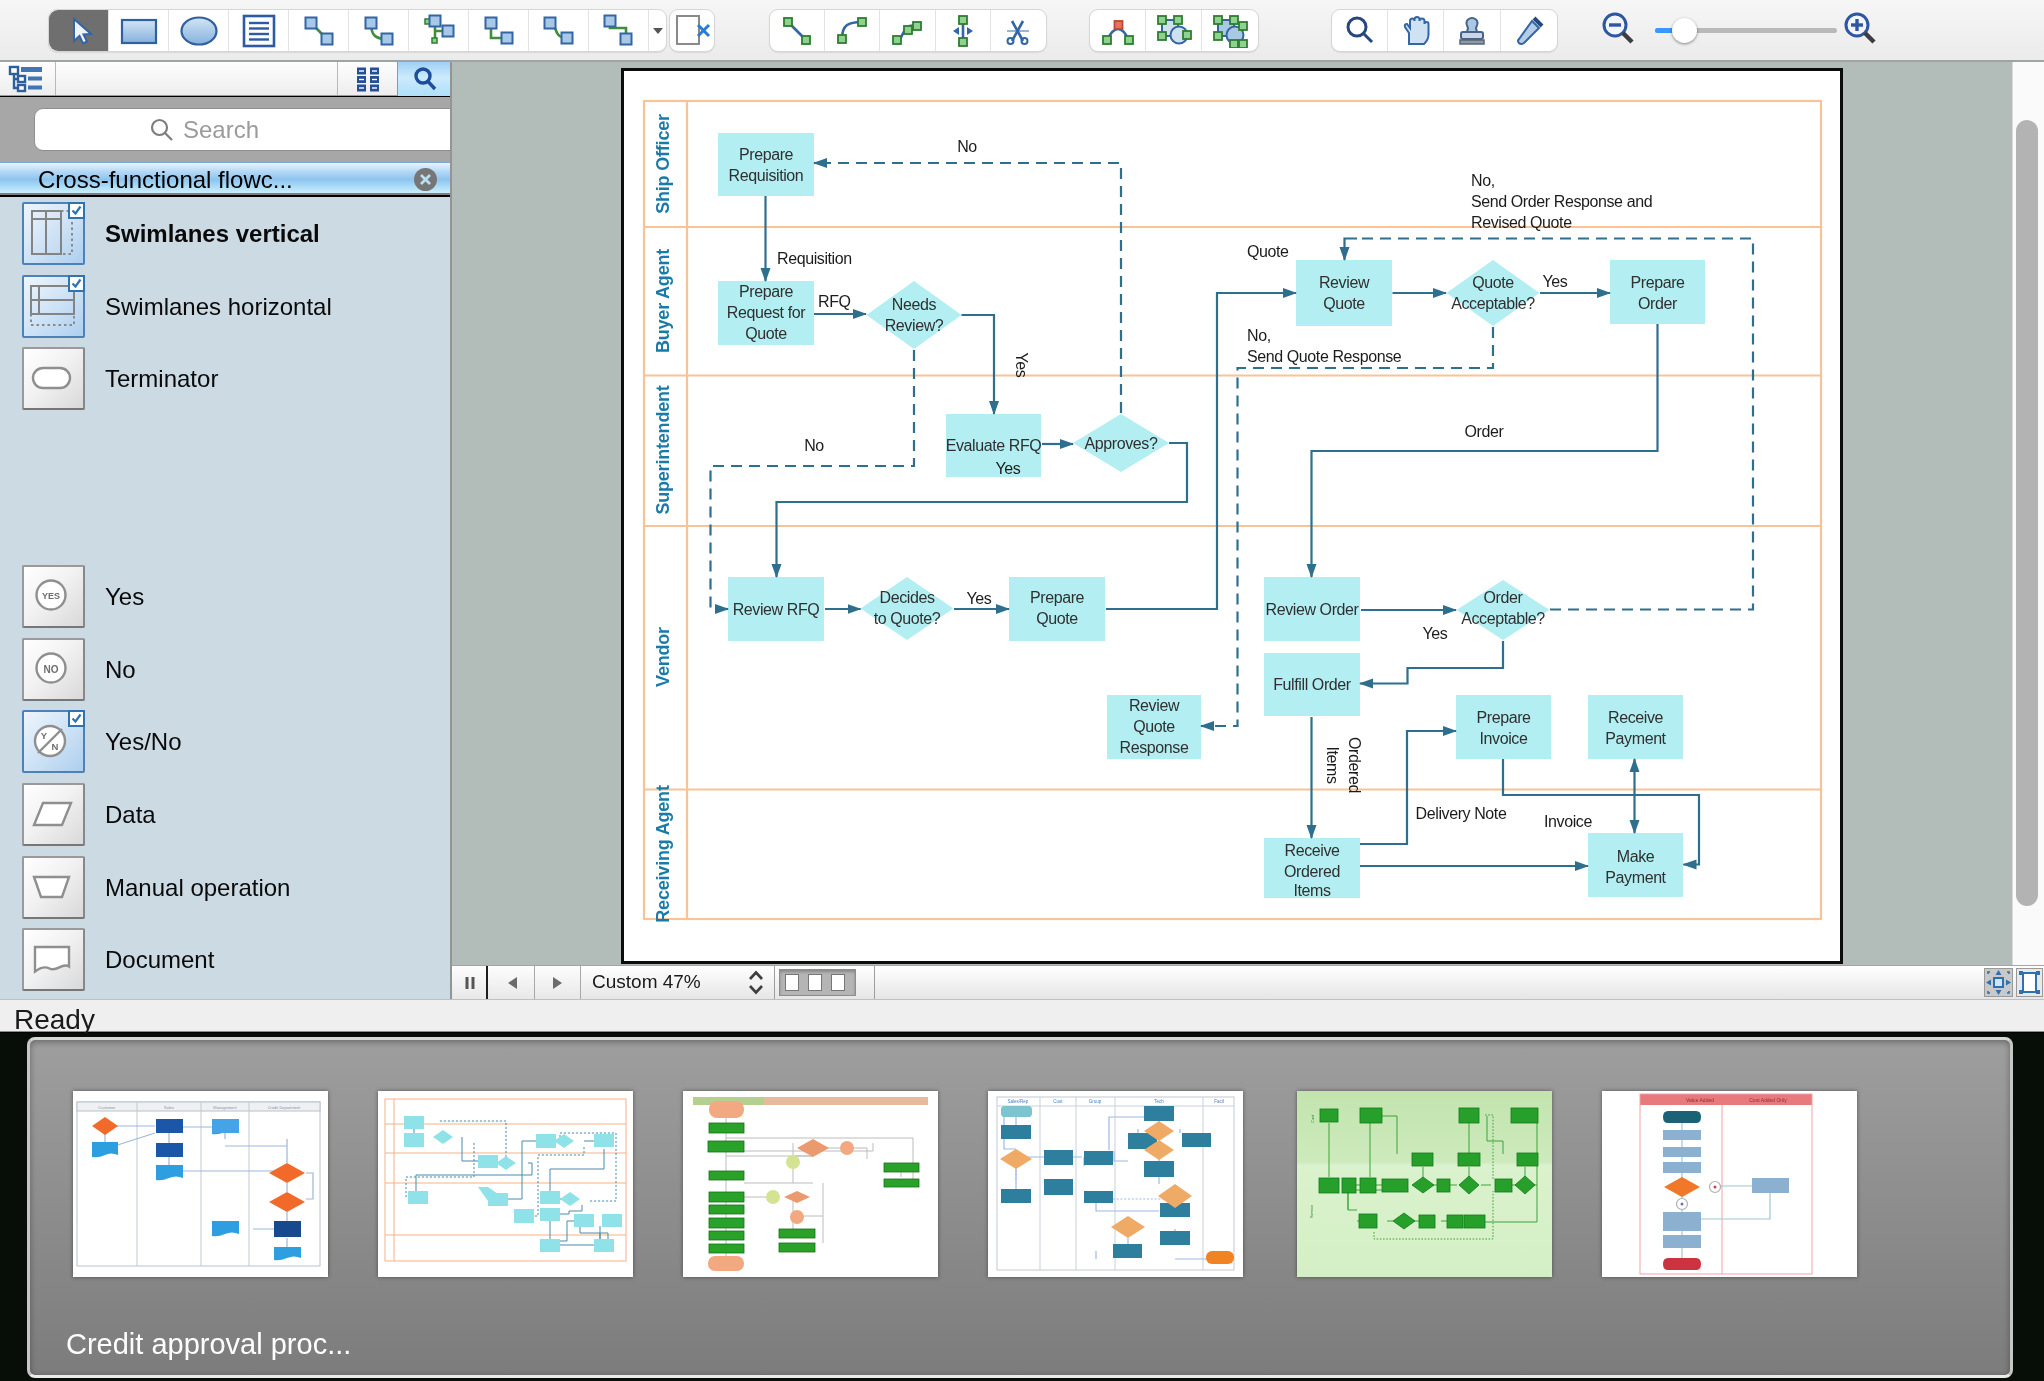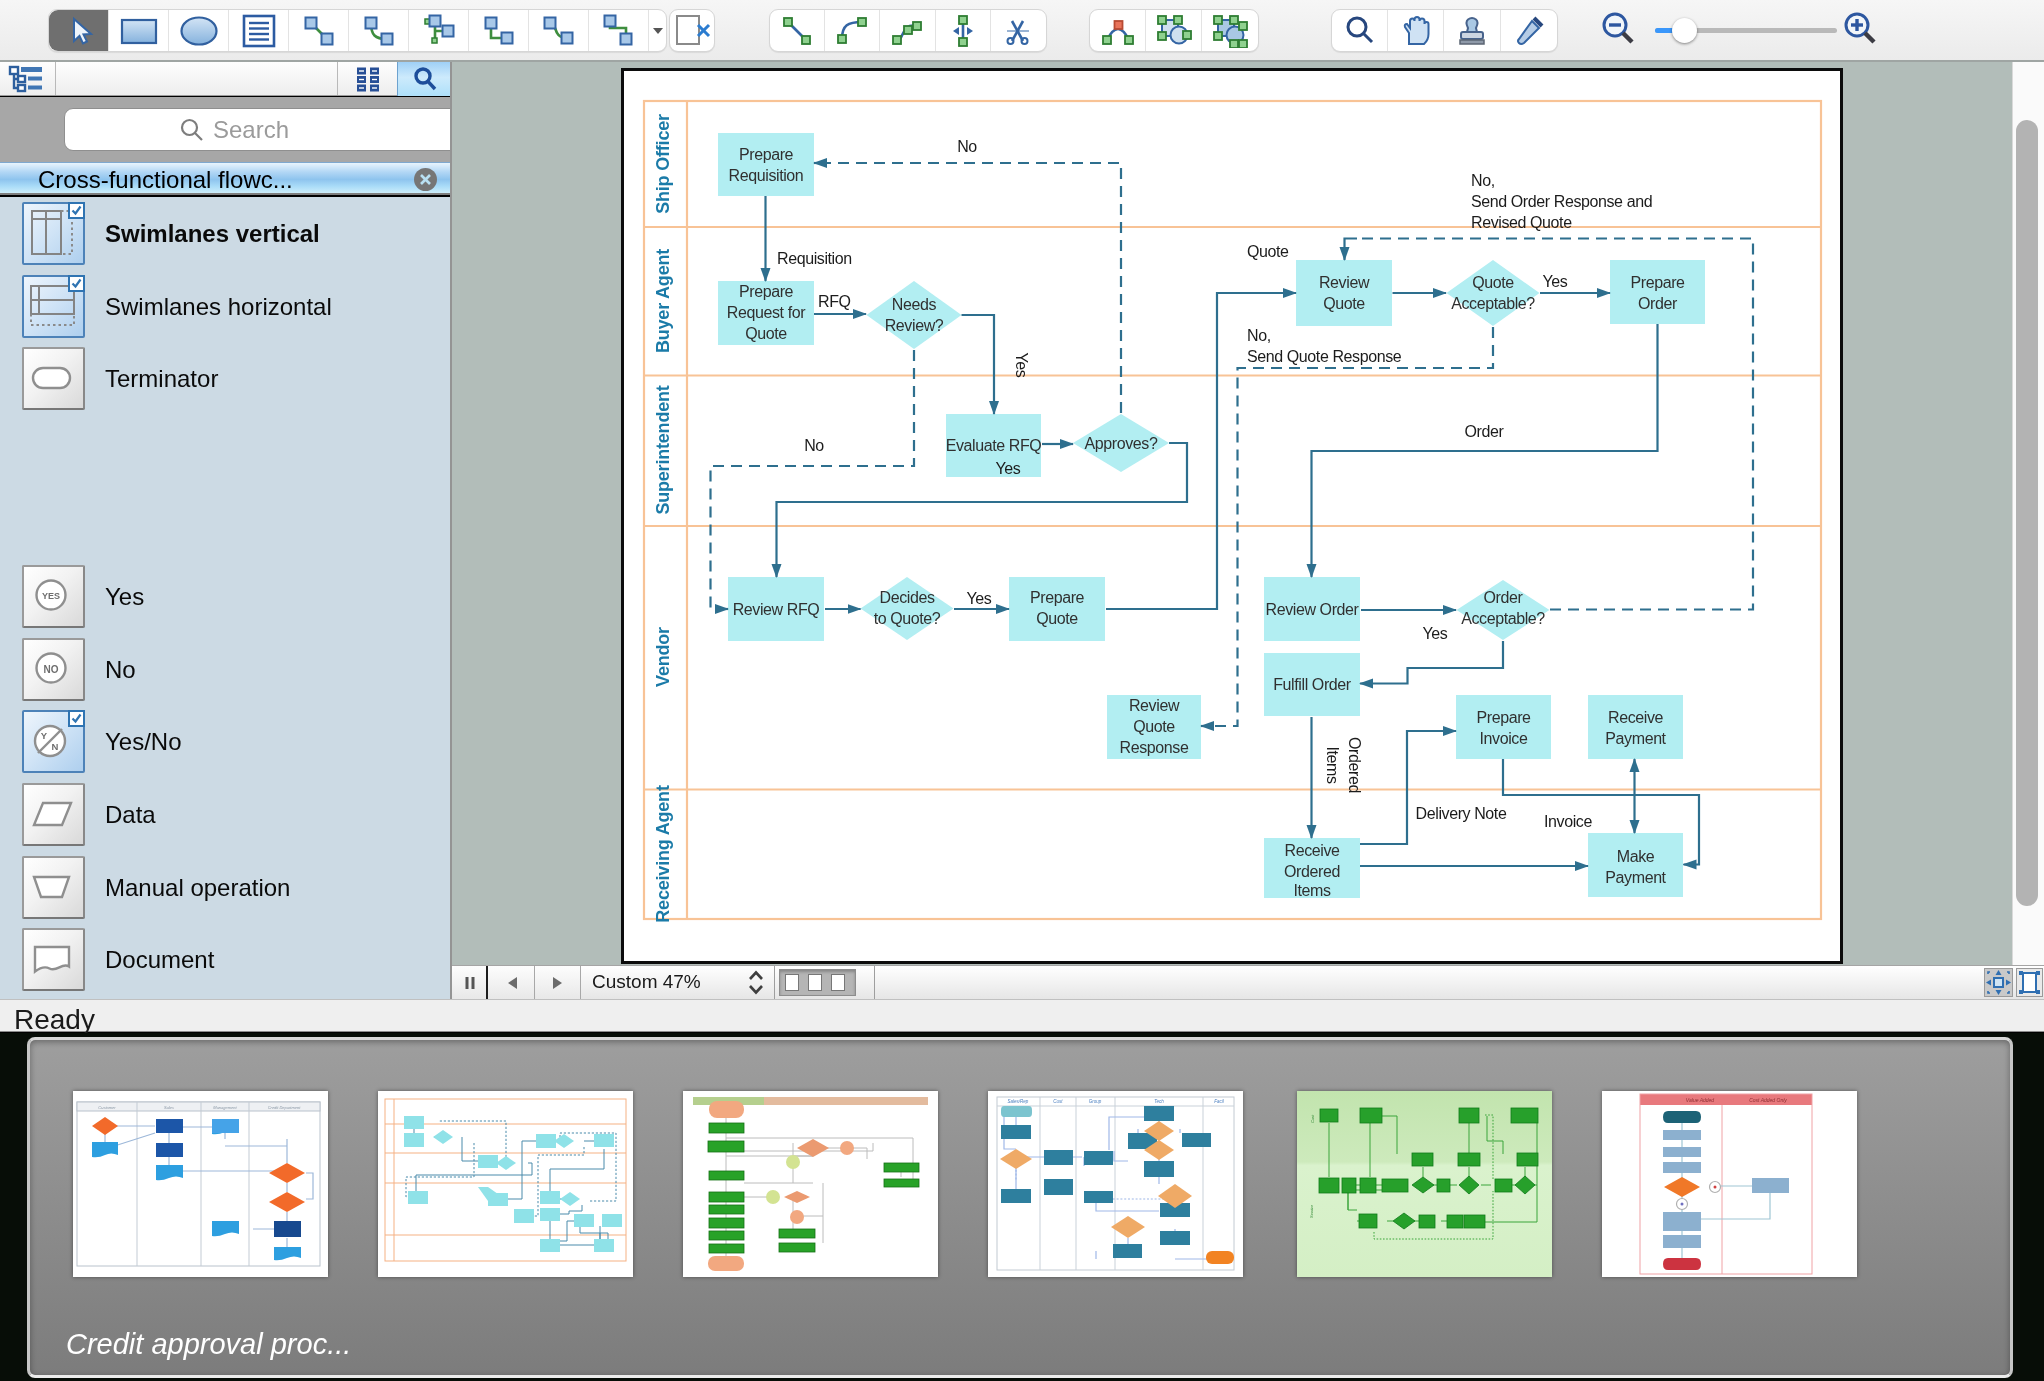--- a/index.html
+++ b/index.html
@@ -10,21 +10,21 @@
 
 #toolbar{left:0;top:0;width:2044px;height:62px;background:linear-gradient(#f6f6f6,#ebebeb);border-bottom:2px solid #9fa5a3;}
 .tbgroup{position:absolute;top:9px;height:43px;background:#fff;border:1px solid #d6d6d6;border-radius:9px;box-shadow:0 1px 1px rgba(0,0,0,0.08);display:flex;}
 .tbtn{width:60px;height:100%;border-right:1px solid #e3e3e3;display:flex;align-items:center;justify-content:center;position:relative;}
 .tbtn:last-child{border-right:none;}
 .tbtn.sel{background:#6f6f6f;border-top-left-radius:9px;border-bottom-left-radius:9px;}
 
 
 #sb-top{left:0;top:62px;width:452px;height:34px;background:linear-gradient(#fefefe,#ededed);border-bottom:1px solid #9b9b9b;}
 #sb-search{left:0;top:97px;width:452px;height:65px;background:#a7a7a7;}
-#searchbox{position:absolute;left:34px;top:11px;width:450px;height:43px;background:#fff;border-radius:9px;border:1px solid #8f8f8f;margin-left:30px;}
+#searchbox{position:absolute;left:34px;top:11px;width:450px;height:43px;background:#fff;border-radius:9px;border:1px solid #8f8f8f;}
 #sb-title{left:0;top:162px;width:452px;height:33px;background:linear-gradient(#e8f4fd 0%,#b2d7f5 30%,#8ec4ee 55%,#aadcf8 78%,#cdeefb 100%);border-top:1px solid #7ea8cf;border-bottom:2px solid #7e7e7e;}
 #sb-title .t{position:absolute;left:38px;top:3px;font-size:24px;color:#000;}
 #sb-list{left:0;top:197px;width:452px;height:802px;background:#ccdae4;border-right:2px solid #9b9b9b;overflow:hidden;}
 .item{position:absolute;left:0;width:452px;height:72px;}
 .icon{position:absolute;left:22px;top:0;width:63px;height:63px;background:linear-gradient(135deg,#ffffff 0%,#f2f2f2 45%,#d9d9d9 100%);border:2px solid #9a9a9a;border-bottom-color:#777;border-right-color:#888;border-radius:2px;}
 .icon.blue{background:linear-gradient(135deg,#eef5fc 0%,#cfe3f6 50%,#aecfee 100%);border-color:#4d82b8;}
 .ilabel{position:absolute;left:105px;top:50%;transform:translateY(-50%);font-size:24px;color:#0a0a0a;}
 .chk{position:absolute;right:-2px;top:-2px;width:17px;height:17px;background:#fff;border:2px solid #2f74b2;}
 .chk svg{position:absolute;left:0;top:0;}
 
@@ -36,21 +36,21 @@
 
 
 #pager{left:452px;top:965px;width:1592px;height:34px;background:linear-gradient(#ffffff,#e6e6e6);border-top:1px solid #a5a5a5;font-size:19px;color:#1a1a1a;}
 .pbtn{position:absolute;top:0;height:33px;background:linear-gradient(#fdfdfd,#e8e8e8);border-right:1px solid #9e9e9e;display:flex;align-items:center;justify-content:center;}
 
 
 #status{left:0;top:999px;width:2044px;height:33px;background:#efefef;border-top:1px solid #c0c0c0;border-bottom:1px solid #8b8b8b;}
 #status .t{position:absolute;left:14px;top:4px;font-size:28px;color:#1a1a1a;}
 
 
-#bottom{left:0;top:1033px;width:2044px;height:348px;background:#070d07;font-style:italic;}
+#bottom{left:0;top:1033px;width:2044px;height:348px;background:#070d07;}
 #panel{position:absolute;left:27px;top:4px;width:1986px;height:341px;border-radius:8px;background:linear-gradient(#9e9e9e,#7c7c7c);border:3px solid #c6c6c6;border-top-color:#d8d8d8;border-bottom-color:#ececec;box-shadow:inset 0 2px 6px rgba(0,0,0,0.35);}
 .thumb{position:absolute;top:51px;width:255px;height:186px;background:#fff;box-shadow:0 0 4px rgba(0,0,0,0.45);}
 #caption{position:absolute;left:36px;top:288px;font-size:29px;color:#fff;}
 </style>
 </head>
 <body>
 
 <div class="abs" id="toolbar">
   <div class="tbgroup" style="left:48px;">
       <div class="tbtn sel" style="width:60px;">

